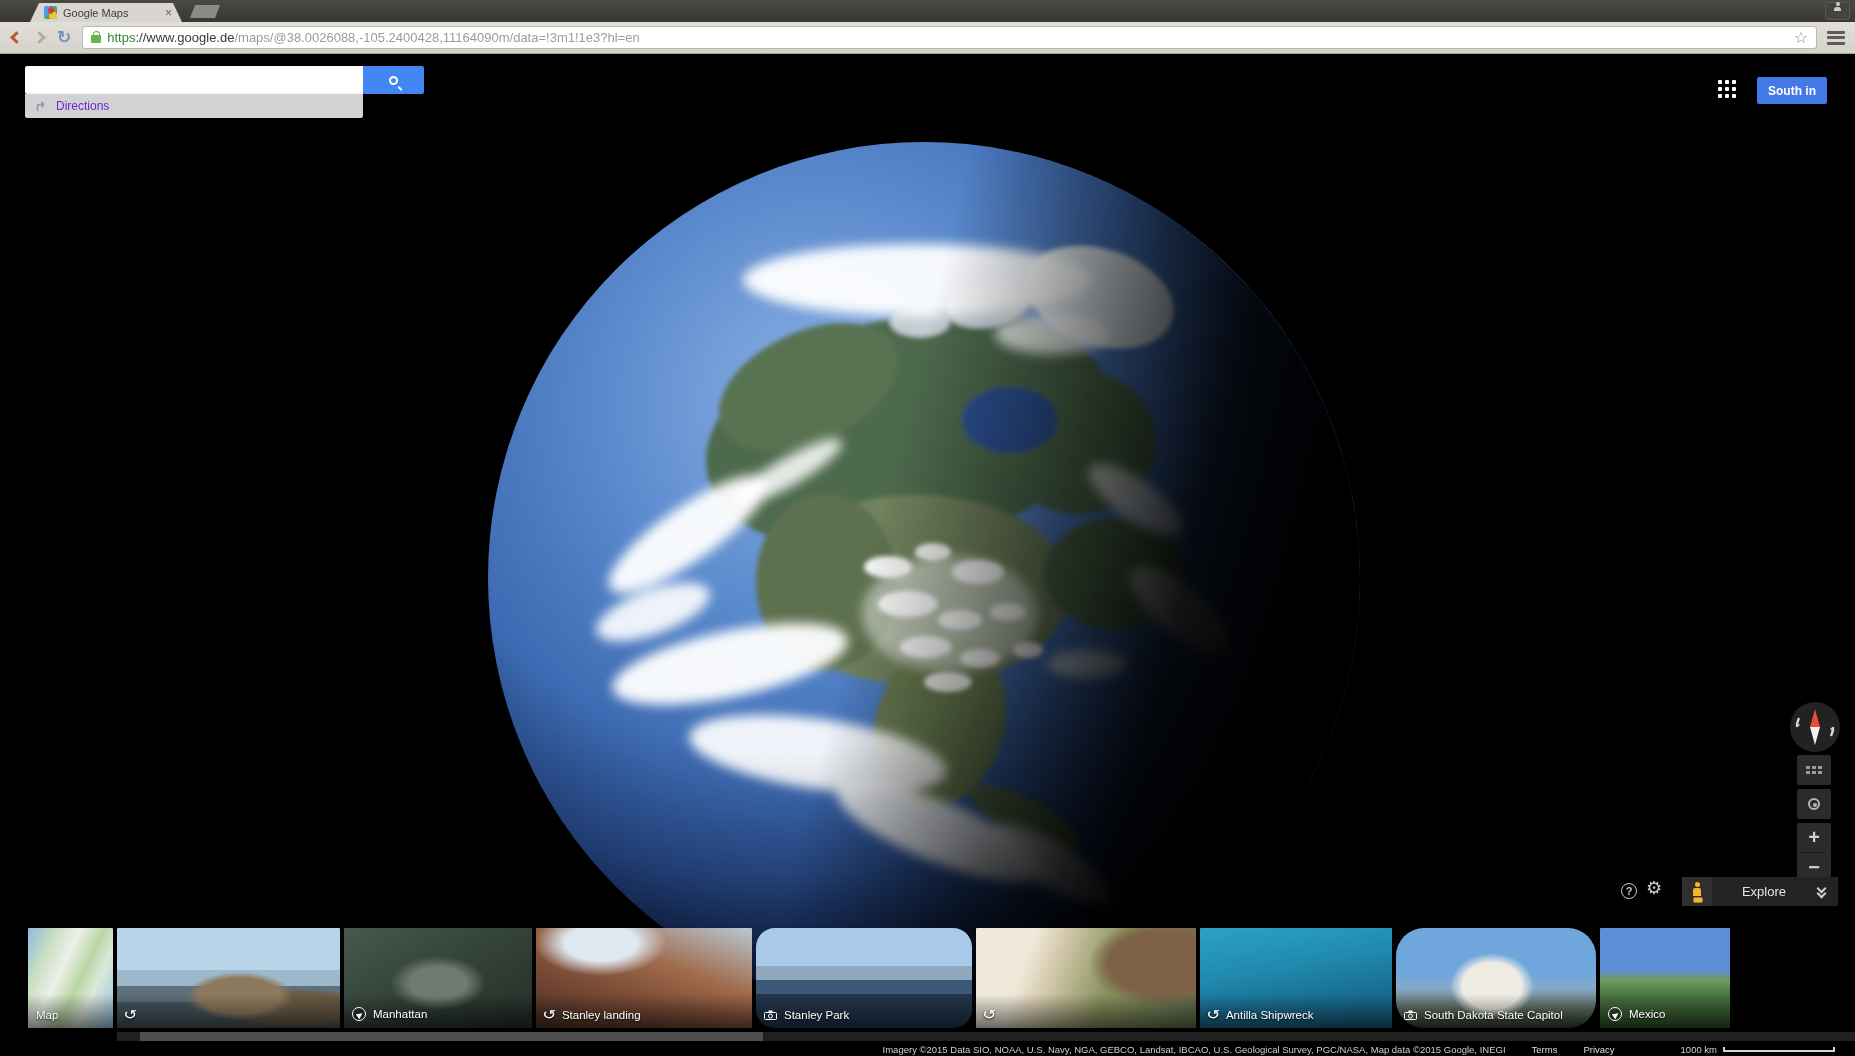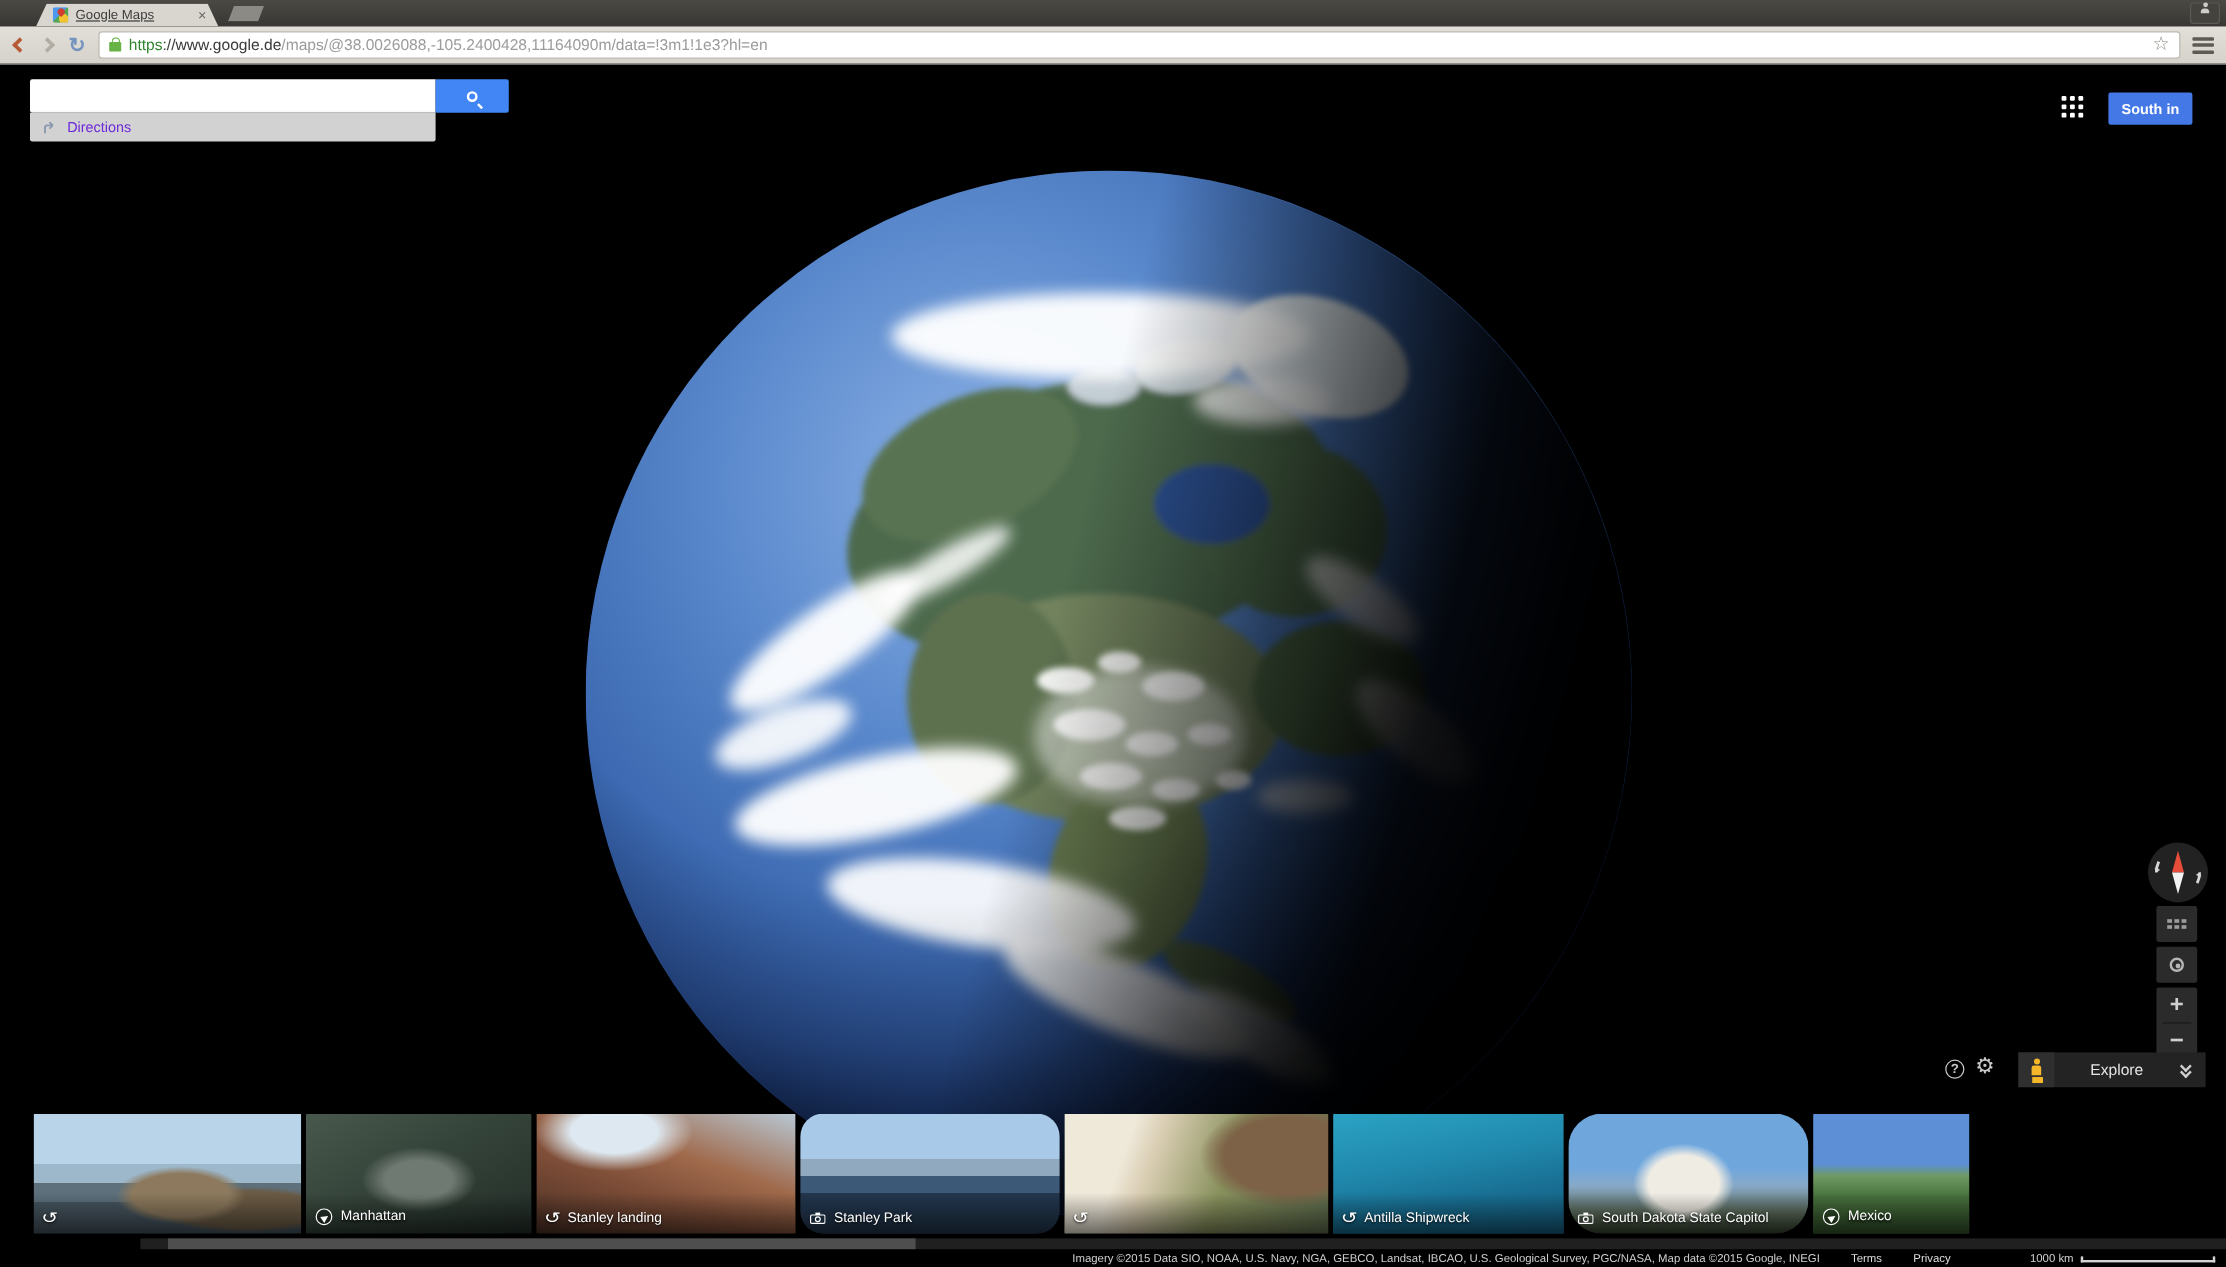--- a/index.html
+++ b/index.html
@@ -6,21 +6,21 @@
   * { margin:0; padding:0; box-sizing:border-box; }
   html,body { width:1855px; height:1056px; overflow:hidden; background:#000;
               font-family:"Liberation Sans", sans-serif; }
 
   
   .titlebar { position:absolute; left:0; top:0; width:1855px; height:22px;
               background:linear-gradient(#4a4944,#383733); }
   .tab { position:absolute; left:30px; top:3px; width:152px; height:19px;
          background:#d9d6cf; clip-path:polygon(9px 0, 143px 0, 152px 19px, 0 19px);
          display:flex; align-items:center; padding:0 10px 0 14px; }
-  .tab-title { font-size:11px; color:#3c3c3c; flex:1; white-space:nowrap; overflow:hidden;text-decoration:underline; }
+  .tab-title { font-size:11px; color:#3c3c3c; flex:1; white-space:nowrap; overflow:hidden; }
   .tab-close { font-size:12px; color:#666; line-height:1; margin-left:4px; cursor:default; }
   .favicon { width:13px; height:13px; margin-right:6px; border-radius:2px; position:relative;
              background:
                radial-gradient(circle at 70% 75%, #f1c232 0 30%, transparent 31%),
                linear-gradient(135deg,#4e9af1 0 45%, #53a653 46% 100%); }
   .favicon::after { content:""; position:absolute; left:4px; top:1px; width:6px; height:6px;
                     background:#d23f31; border-radius:50% 50% 50% 0; transform:rotate(-45deg); }
   .newtab { position:absolute; left:190px; top:5px; width:30px; height:13px; background:#8b8a84;
             clip-path:polygon(5px 0, 30px 0, 25px 13px, 0 13px); }
   .profile-btn { position:absolute; right:5px; top:2px; width:25px; height:18px;
@@ -155,21 +155,21 @@
   .t-antilla  { background:linear-gradient(170deg,#2ba3c4 0%,#2089ad 40%,#186e92 70%,#155d7e 100%); }
   .t-capitol  { background:radial-gradient(ellipse 70px 55px at 48% 58%,#efece4 0 42%,transparent 60%),
                 linear-gradient(#6fa7dd 0 45%,#87a9c8 60%,#5e6e5e 82%,#36422f 100%);border-radius:28px; }
   .t-mexico   { background:linear-gradient(#5c8fd6 0 42%,#6f9a62 52%,#47703c 70%,#32522b 100%); }
 
   
   .hscroll { position:absolute; left:117px; top:978px; right:0; height:9px; background:#202020; }
   .hthumb { position:absolute; left:23px; top:0; width:623px; height:9px; background:#4e4e4e; }
   .attrib { position:absolute; left:0; bottom:0; width:1855px; height:13px; background:#000;
             display:flex; align-items:center; justify-content:flex-end; gap:26px;
-            font-size:9.5px; color:#cfcfcf; padding-right:9px; }
+            font-size:9.5px; color:#cfcfcf; padding-right:20px; }
   .attrib .links { color:#dedede; }
   .scalewrap { display:flex; align-items:center; gap:6px;margin-left:40px; }
   .scalebar { width:112px; height:5px; border-left:2px solid #d4d4d4; border-right:2px solid #d4d4d4;
               border-bottom:2px solid #d4d4d4; }
 </style>
 </head>
 <body>
 
 <div class="titlebar">
   <div class="tab">
@@ -347,20 +347,25 @@
       <span class="pegman"></span>
     </div>
     <span class="explore-label">Explore</span>
     <span class="dblchev">
         <i></i>
         <i></i>
       </span>
   </div>
 
   <div class="carousel">
+    <div class="thumb t-map" style="width:85px">
+      <span class="tlabel">
+          <span>Map</span>
+        </span>
+    </div>
     <div class="thumb t-coast" style="width:223px">
       <span class="tlabel">
           <span class="ic-sphere">↺</span>
           <span></span>
         </span>
     </div>
     <div class="thumb t-manhattan" style="width:188px">
       <span class="tlabel">
           <span class="ic-earth"></span>
           <span>Manhattan</span>

